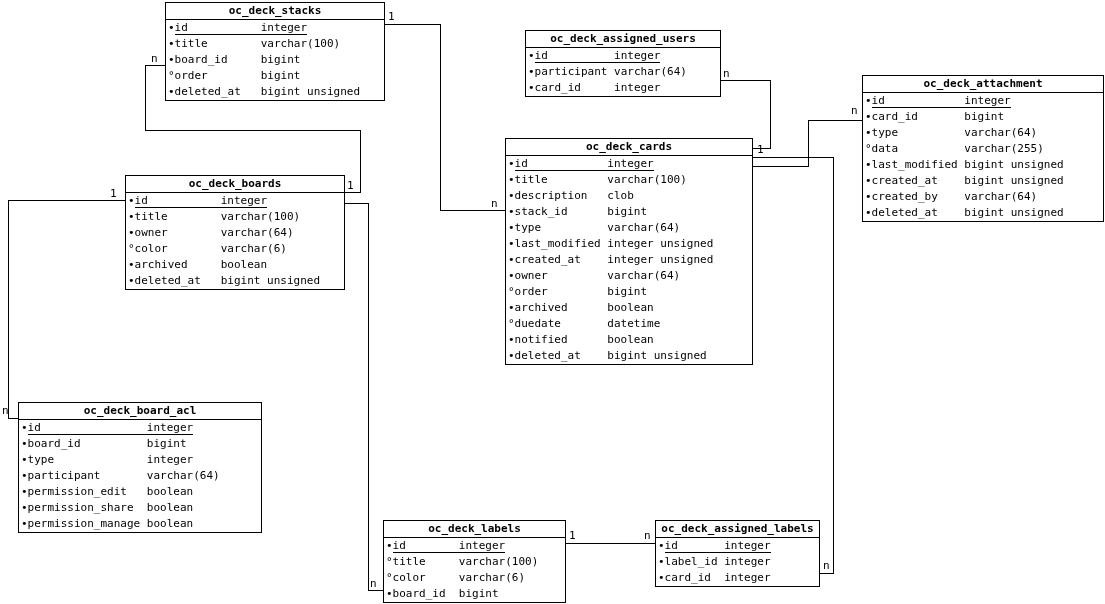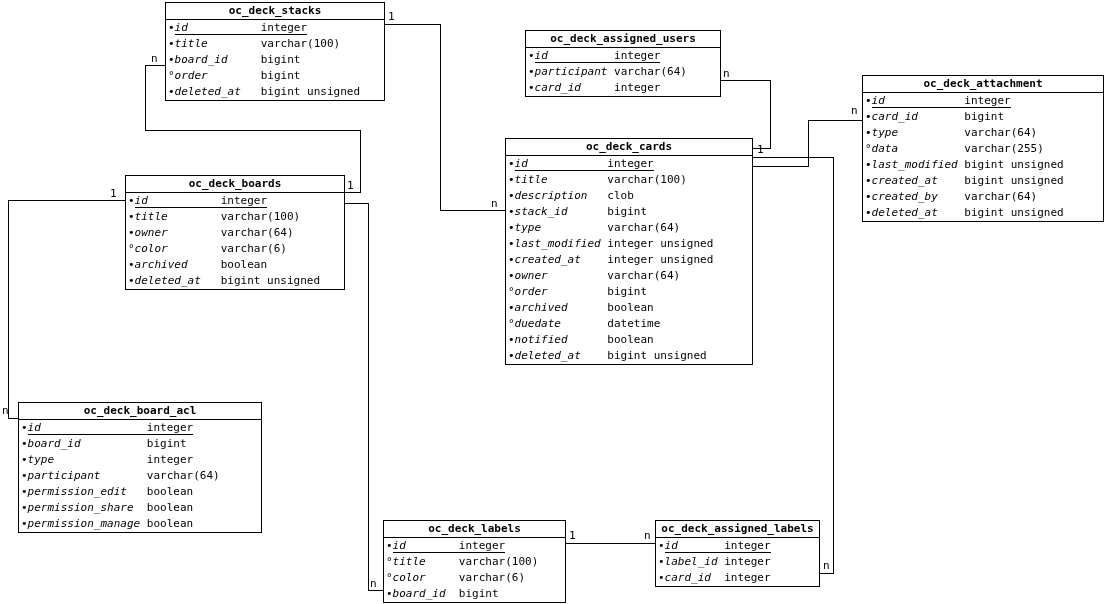--- a/index.html
+++ b/index.html
@@ -12,21 +12,21 @@
   .db-table {
     position:absolute; border:1px solid #000; background:#fff; z-index:2;
     font-size:11px; line-height:16px; white-space:pre;
   }
   .table-header {
     font-weight:bold; text-align:center; border-bottom:1px solid #000;
     line-height:16px; padding:0 2px;
   }
   .field-row { padding:0 2px; height:16px; overflow:hidden; }
   .marker { display:inline-block; width:1ch; }
-  .fname  { display:inline-block;font-style:italic; }
+  .fname  { display:inline-block; }
   .fline.pk { border-bottom:1px solid #000; }
 </style>
 </head>
 <body>
 
 <div id="canvas">
   <svg id="connectors" width="1105" height="604" viewBox="0 0 1105 604">
       <polyline points="345,192 360,192 360,130 145,130 145,65 165,65"></polyline>
       <text x="347" y="189">1</text>
       <text x="151" y="62">n</text>

